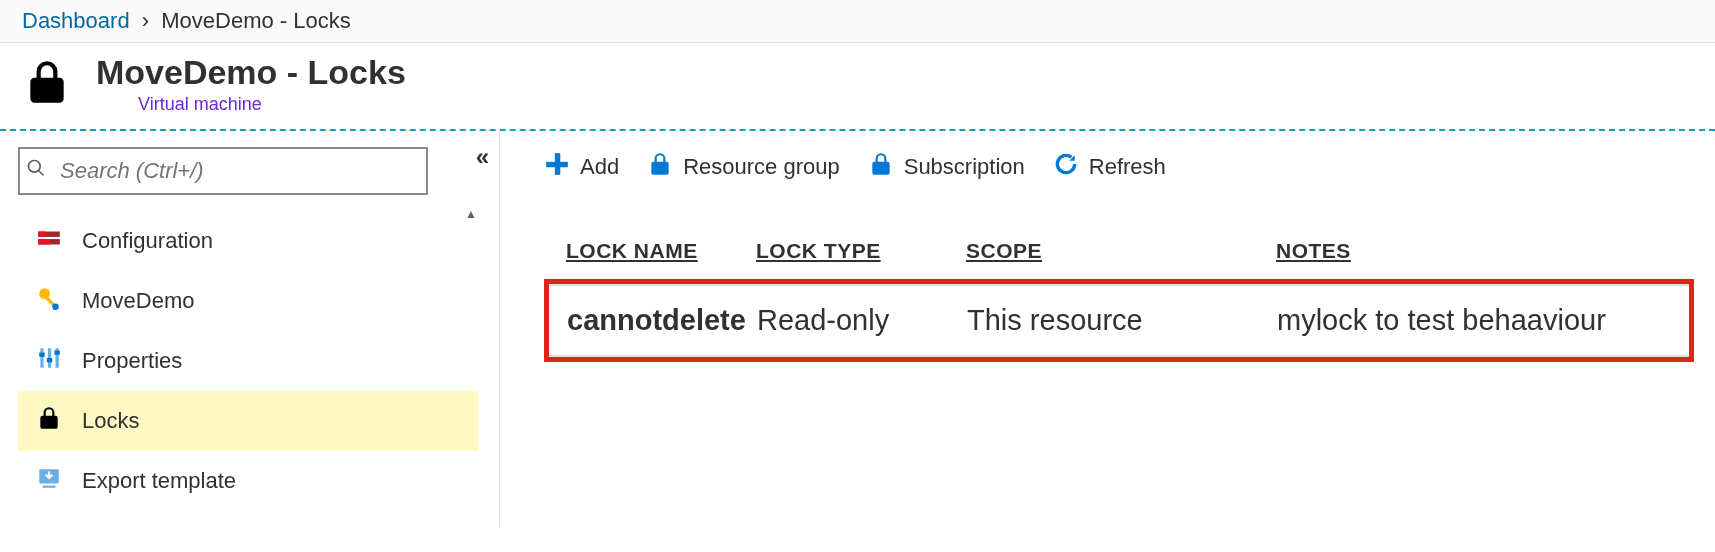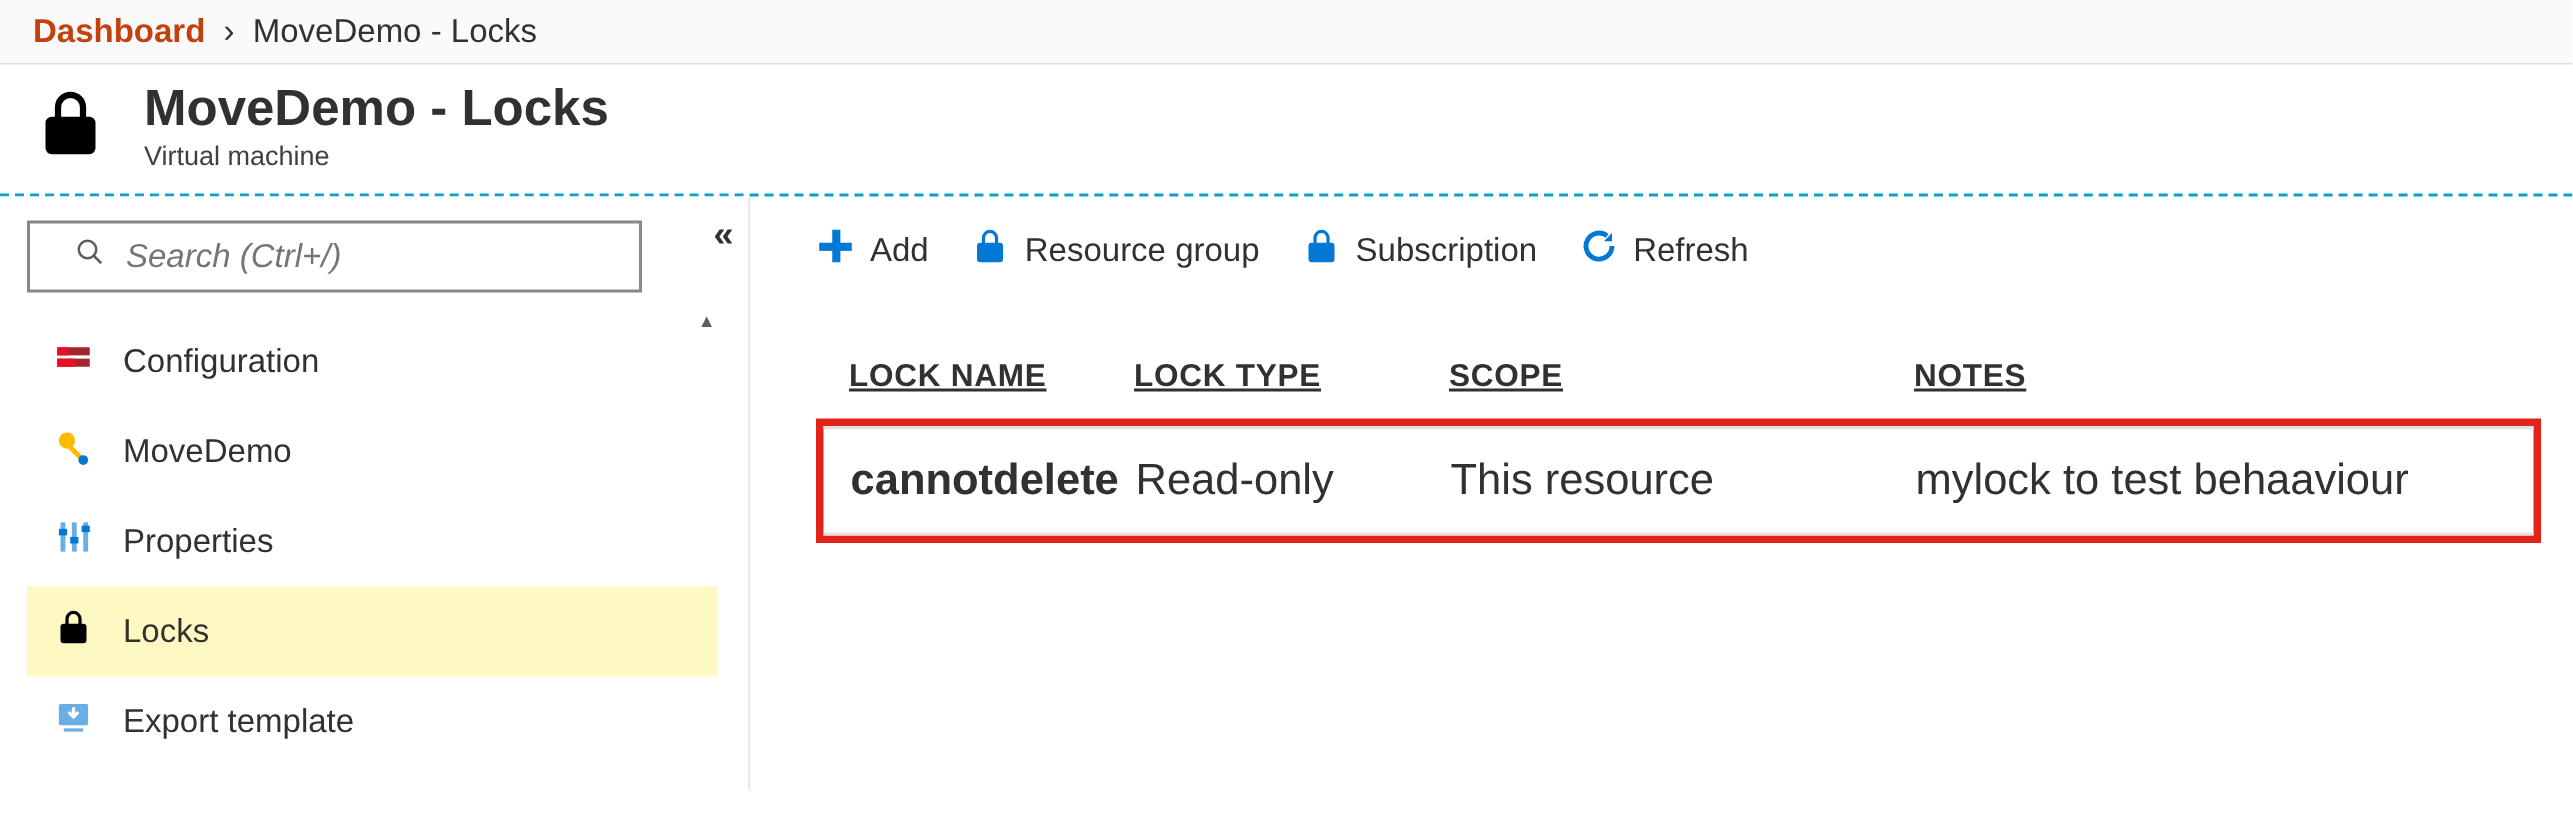--- a/index.html
+++ b/index.html
@@ -9,32 +9,32 @@
       color: #323130;
       background: #ffffff;
       width: 1715px;
     }
     .breadcrumb {
       padding: 8px 22px;
       font-size: 22px;
       border-bottom: 1px solid #e1e1e1;
       background: #fafafa;
     }
-    .breadcrumb a { color: #c2410c; text-decoration: none; font-weight: bold; }
+    .breadcrumb a { color: #0369a1; text-decoration: none; }
     .breadcrumb span.sep { color: #323130; padding: 0 6px; }
     .breadcrumb span.current { color: #323130; }
     .header {
       display: flex;
       align-items: center;
       padding: 10px 22px 14px 22px;
     }
     .header svg { width: 50px; height: 50px; }
     .header .titles { margin-left: 24px; }
     .header .title { font-size: 34px; font-weight: 600; }
-    .header .subtitle { font-size: 18px; color: #404040; margin-top: 2px; }
+    .header .subtitle { font-size: 18px; color: #6d28d9; margin-top: 2px; margin-left: 42px; }
     .body {
       display: flex;
       border-top: 2px dashed #0aa3c2;
     }
     .sidebar {
       width: 500px;
       position: relative;
       padding: 16px 18px 16px 18px;
       border-right: 1px solid #e1e1e1;
       background: #ffffff;
@@ -47,21 +47,21 @@
       font-weight: 600;
       color: #323130;
       cursor: pointer;
     }
     .search {
       display: flex;
       align-items: center;
       border: 2px solid #8a8886;
       width: 410px;
       height: 48px;
-      padding: 0 30px;
+      padding: 0 6px;
       font-size: 22px;
       color: #605e5c;
       font-style: italic;
       background: #fff;
     }
     .search svg { width: 20px; height: 20px; margin-right: 14px; flex-shrink: 0; }
     .search input {
       border: none;
       outline: none;
       font-size: 22px;

